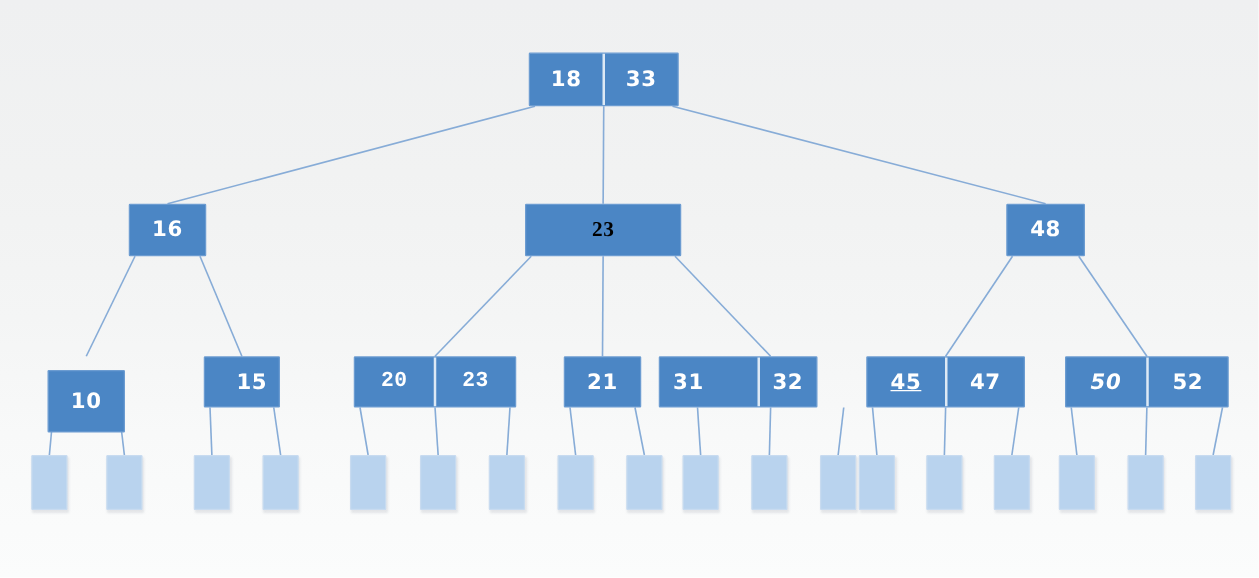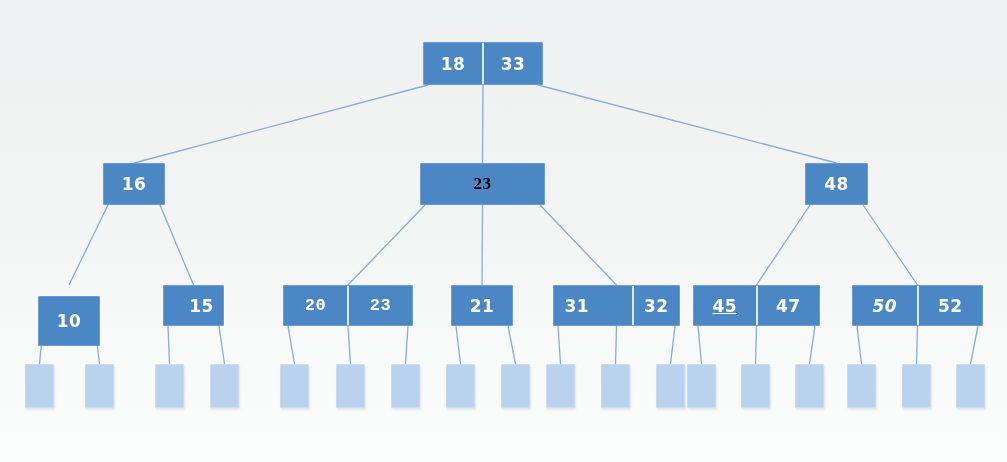--- a/index.html
+++ b/index.html
@@ -100,21 +100,21 @@
       <div class="node" style="left: 163px; top: 285px; width: 61px; height: 41px; background: rgb(75, 134, 197); border: 1px solid rgb(108, 156, 209); padding-left: 16px;">
         <div class="cell" style="color: rgb(255, 255, 255);">15</div>
       </div>
       <div class="node" style="left: 283px; top: 285px; width: 130px; height: 41px; background: rgb(75, 134, 197); border: 1px solid rgb(108, 156, 209); font-family: Liberation Mono, monospace;">
         <div class="cell" style="color: rgb(255, 255, 255);">20</div>
         <div class="cell" style="color: rgb(255, 255, 255); border-left: 2px solid rgb(221, 233, 245);">23</div>
       </div>
       <div class="node" style="left: 451px; top: 285px; width: 62px; height: 41px; background: rgb(75, 134, 197); border: 1px solid rgb(108, 156, 209);">
         <div class="cell" style="color: rgb(255, 255, 255);">21</div>
       </div>
-      <div class="node" style="left: 553px; top: 285px; width: 127px; height: 41px; background: rgb(75, 134, 197); border: 1px solid rgb(108, 156, 209);">
+      <div class="node" style="left: 527px; top: 285px; width: 127px; height: 41px; background: rgb(75, 134, 197); border: 1px solid rgb(108, 156, 209);">
         <div class="cell" style="color: rgb(255, 255, 255);">31</div>
         <div class="cell" style="color: rgb(255, 255, 255); border-left: 2px solid rgb(221, 233, 245); margin-left: 32px;">32</div>
       </div>
       <div class="node" style="left: 693px; top: 285px; width: 127px; height: 41px; background: rgb(75, 134, 197); border: 1px solid rgb(108, 156, 209);">
         <div class="cell" style="color: rgb(255, 255, 255); text-decoration: underline;">45</div>
         <div class="cell" style="color: rgb(255, 255, 255); border-left: 2px solid rgb(221, 233, 245);">47</div>
       </div>
       <div class="node" style="left: 852px; top: 285px; width: 131px; height: 41px; background: rgb(75, 134, 197); border: 1px solid rgb(108, 156, 209);">
         <div class="cell" style="color: rgb(255, 255, 255); font-style: italic;">50</div>
         <div class="cell" style="color: rgb(255, 255, 255); border-left: 2px solid rgb(221, 233, 245);">52</div>

